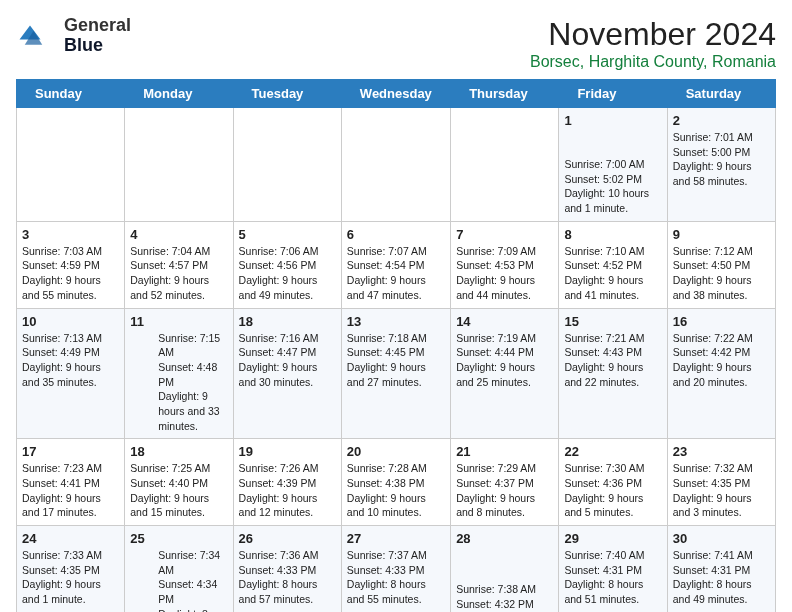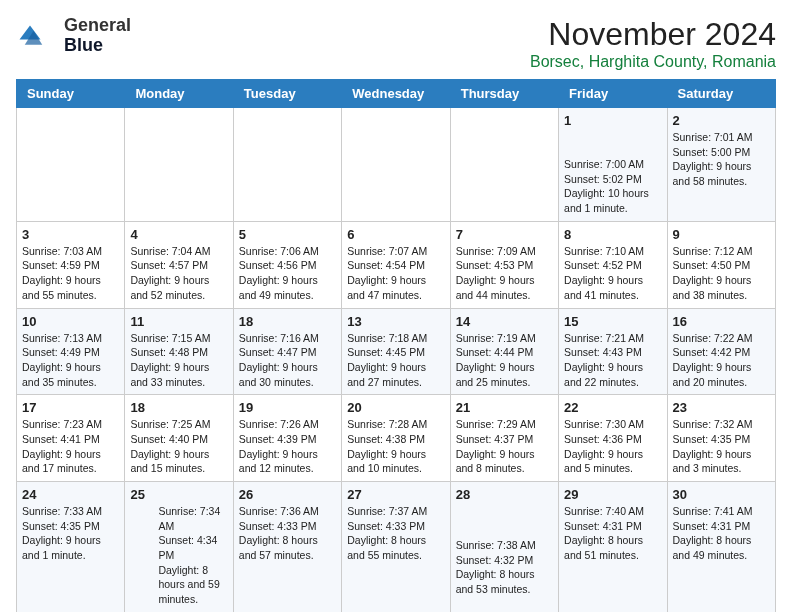--- a/index.html
+++ b/index.html
@@ -49,21 +49,21 @@
       width: 100%;
       border-collapse: collapse;
     }
     .calendar thead tr {
       background-color: #2b7dbf;
     }
     .calendar thead th {
       color: #fff;
       font-size: 13px;
       font-weight: bold;
-      padding: 6px 10px;
+      padding: 6px 18px;
       text-align: left;
       border: 1px solid #2b7dbf;
     }
     .calendar tbody tr {
       background: #fff;
     }
     .calendar tbody tr:nth-child(odd) {
       background: #f5f8fc;
     }
     .calendar tbody td {
@@ -189,21 +189,21 @@
       </tr>
       <tr>
         <td>
           <span class="day-num">10</span>
           <div class="day-info" style="white-space: pre-line;">Sunrise: 7:13 AM
 Sunset: 4:49 PM
 Daylight: 9 hours and 35 minutes.</div>
         </td>
         <td>
           <span class="day-num">11</span>
-          <div class="day-info" style="white-space: pre-line;">Sunrise: 7:15 AM
+          <div class="day-info" style="white-space: pre-line; margin-left: 28px;">Sunrise: 7:15 AM
 Sunset: 4:48 PM
 Daylight: 9 hours and 33 minutes.</div>
         </td>
         <td>
           <span class="day-num">18</span>
           <div class="day-info" style="white-space: pre-line;">Sunrise: 7:16 AM
 Sunset: 4:47 PM
 Daylight: 9 hours and 30 minutes.</div>
         </td>
         <td>

